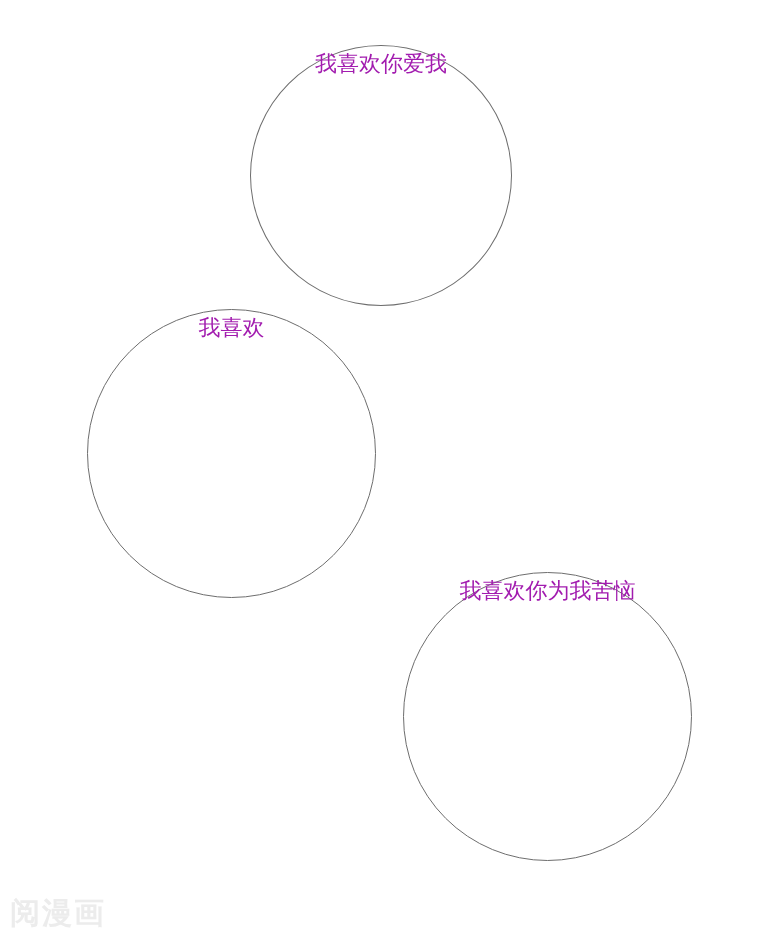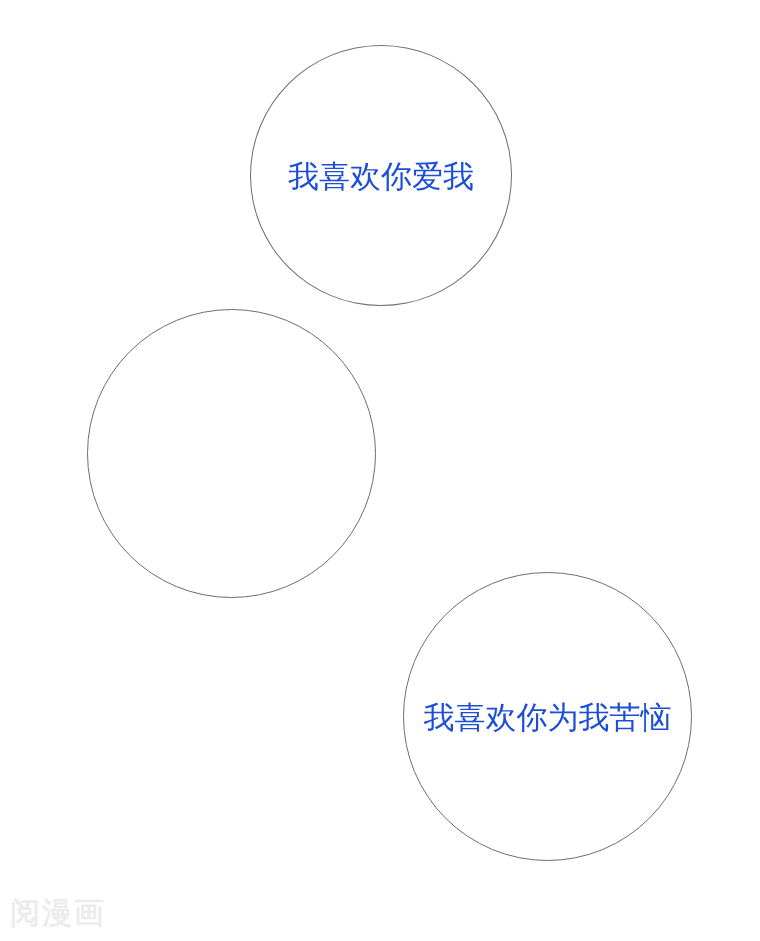--- a/index.html
+++ b/index.html
@@ -1,38 +1,39 @@
 <!DOCTYPE html>
 <html><head>
 <meta charset="utf-8">
 <style>
   html, body { margin: 0; padding: 0; background: #ffffff; }
   body { width: 760px; height: 941px; position: relative; overflow: hidden; font-family: "DejaVu Sans", sans-serif; }
   .bubble {
     position: absolute; border: 1.5px solid #6e6e6e; border-radius: 50%;
     background: #ffffff; box-sizing: border-box;
-    display: flex; flex-direction: column; align-items: center; justify-content: center;
-    color: #1d4ed8; font-size: 31px; line-height: 36px; text-align: center;
+    display: flex; flex-direction: column; align-items: center; 
+    color: #a21caf; font-size: 22px; line-height: 36px; text-align: center;
   }
   #b1 { left: 250px; top: 45px; width: 262px; height: 261px; }
   #b2 { left: 87px; top: 309px; width: 289px; height: 289px; }
   #b3 { left: 403px; top: 572px; width: 289px; height: 289px; }
   .line { display: block; white-space: nowrap; letter-spacing: 0px; }
   .watermark {
     position: absolute; left: 10px; top: 893px; font-size: 30px; color: #ececec;
     letter-spacing: 2px; font-weight: bold;
   }
 </style>
 </head>
 <body>
 
 <div class="bubble" id="b1">
   <span class="line">我喜欢你爱我</span>
 </div>
 
 <div class="bubble" id="b2">
+  <span class="line">我喜欢</span>
 </div>
 
 <div class="bubble" id="b3">
   <span class="line">我喜欢你为我苦恼</span>
 </div>
 
 <div class="watermark">阅漫画</div>
 
 </body></html>

